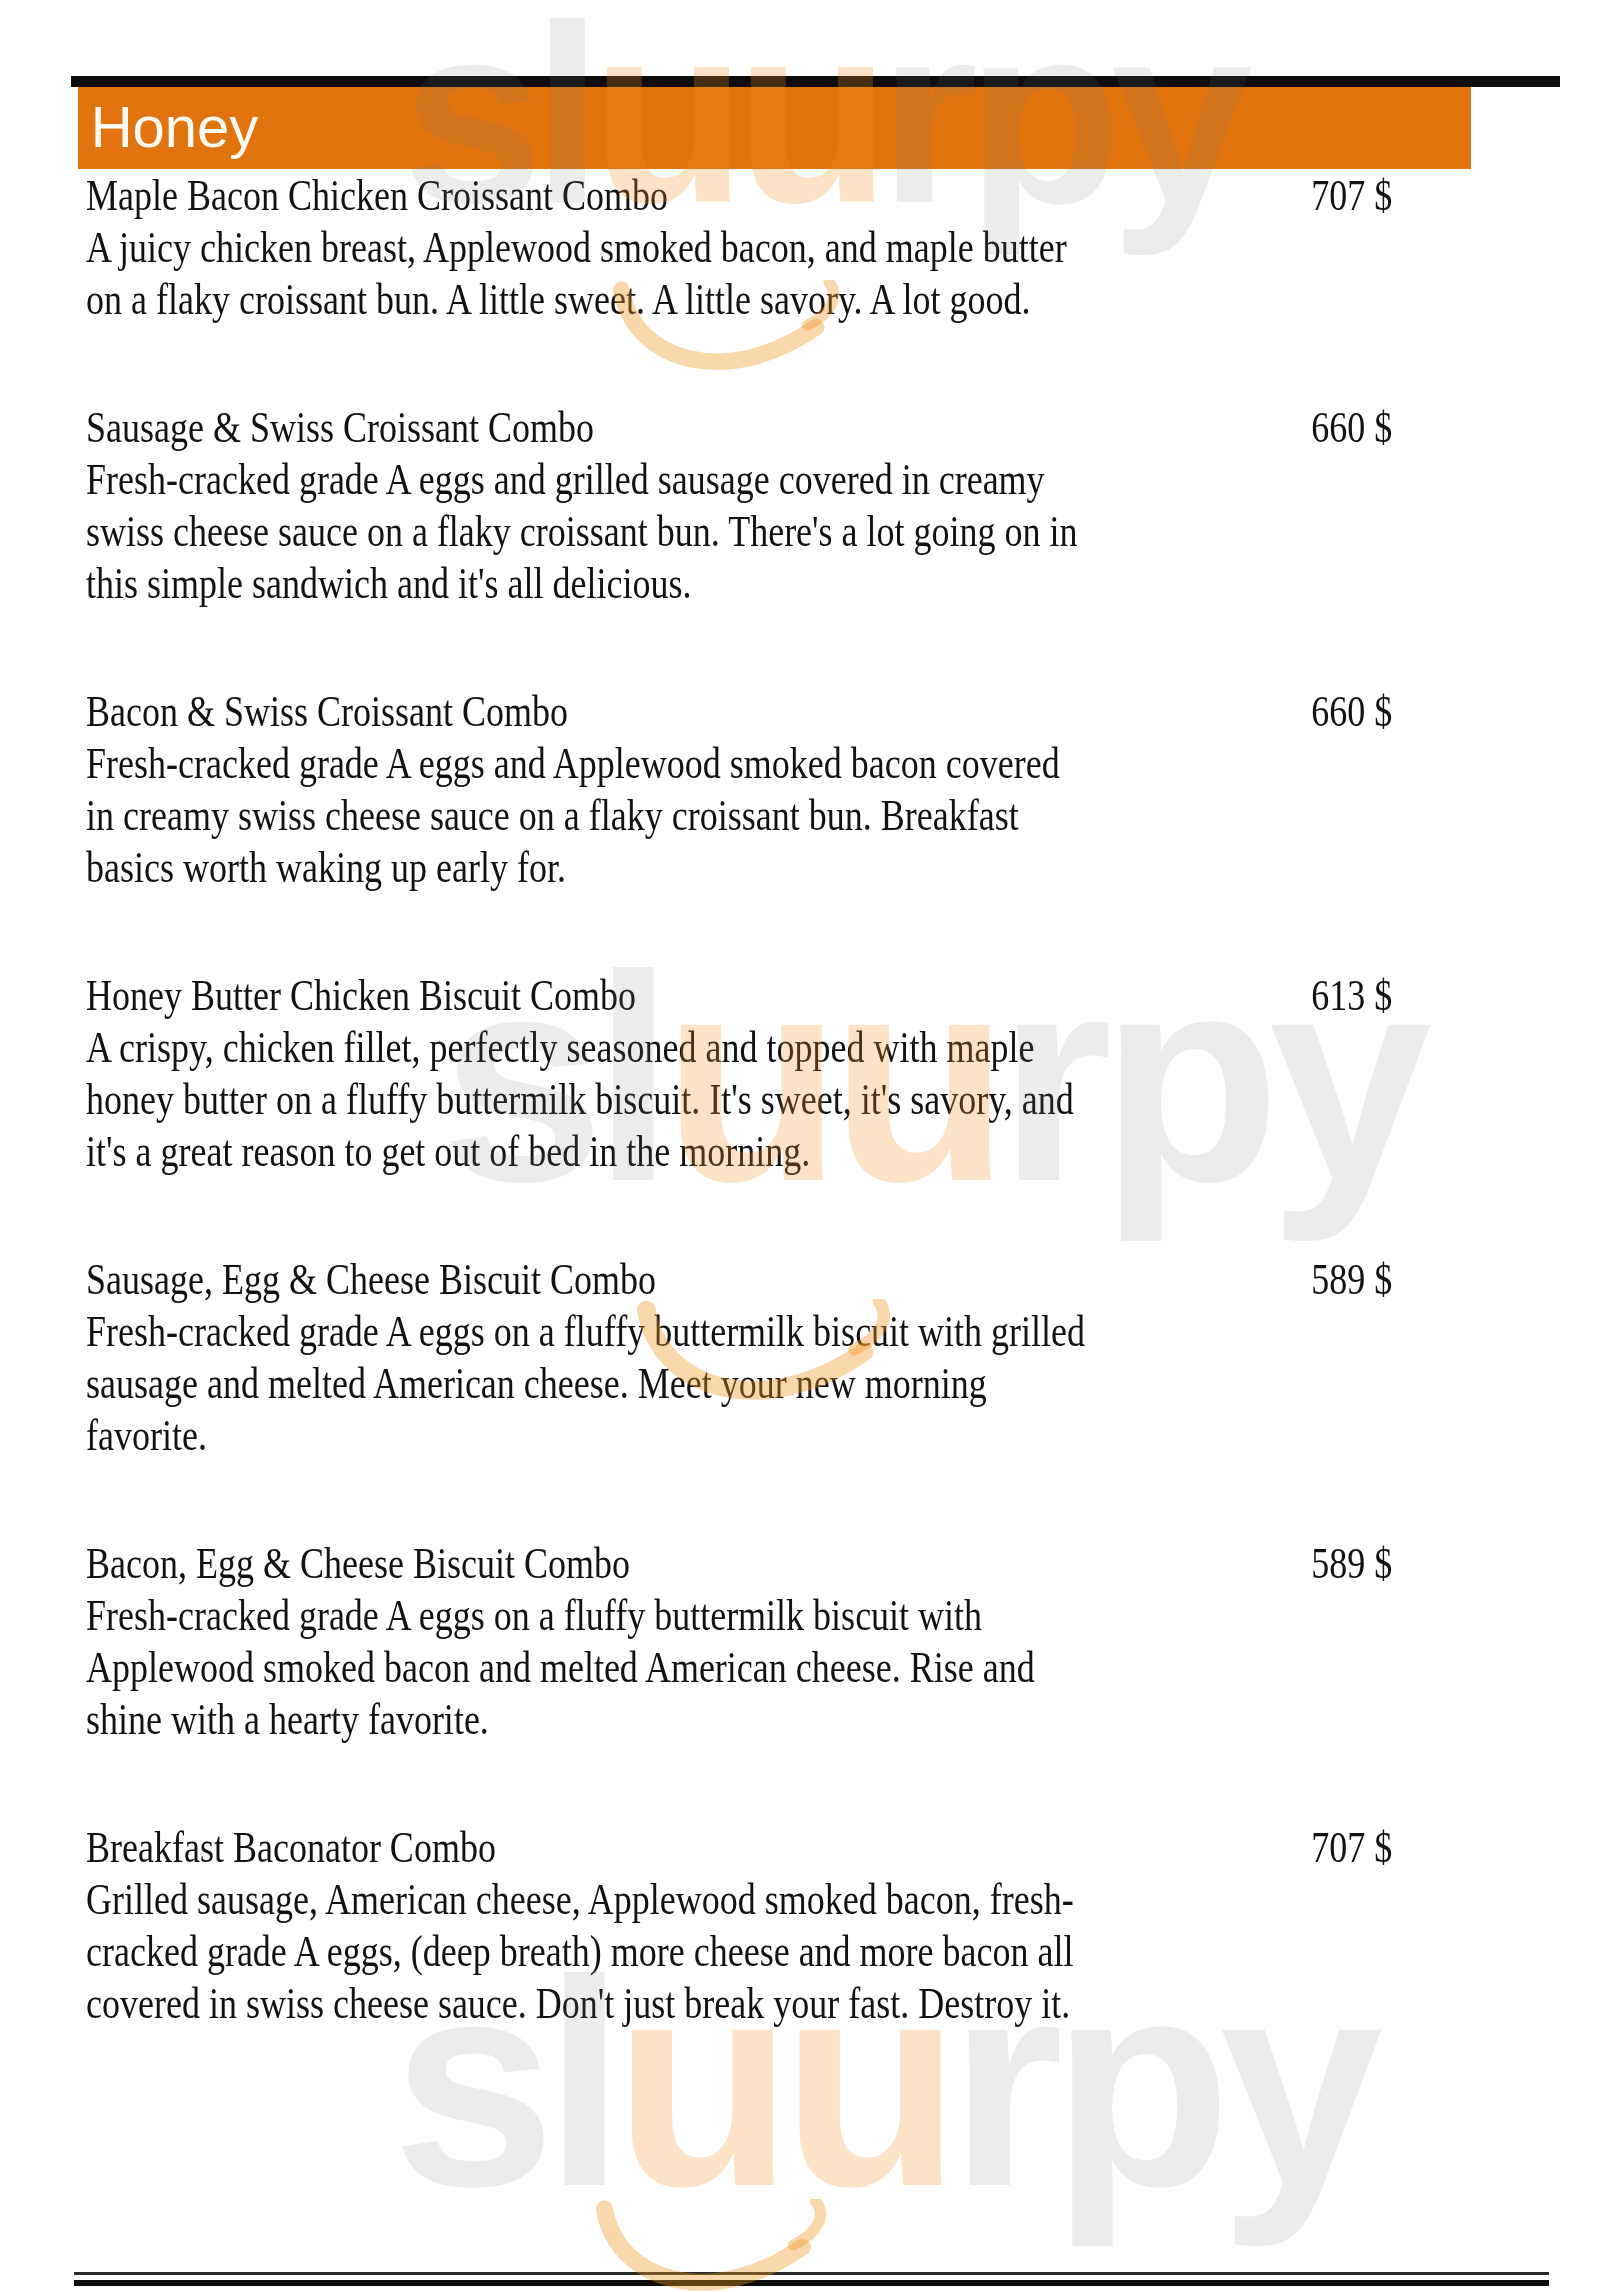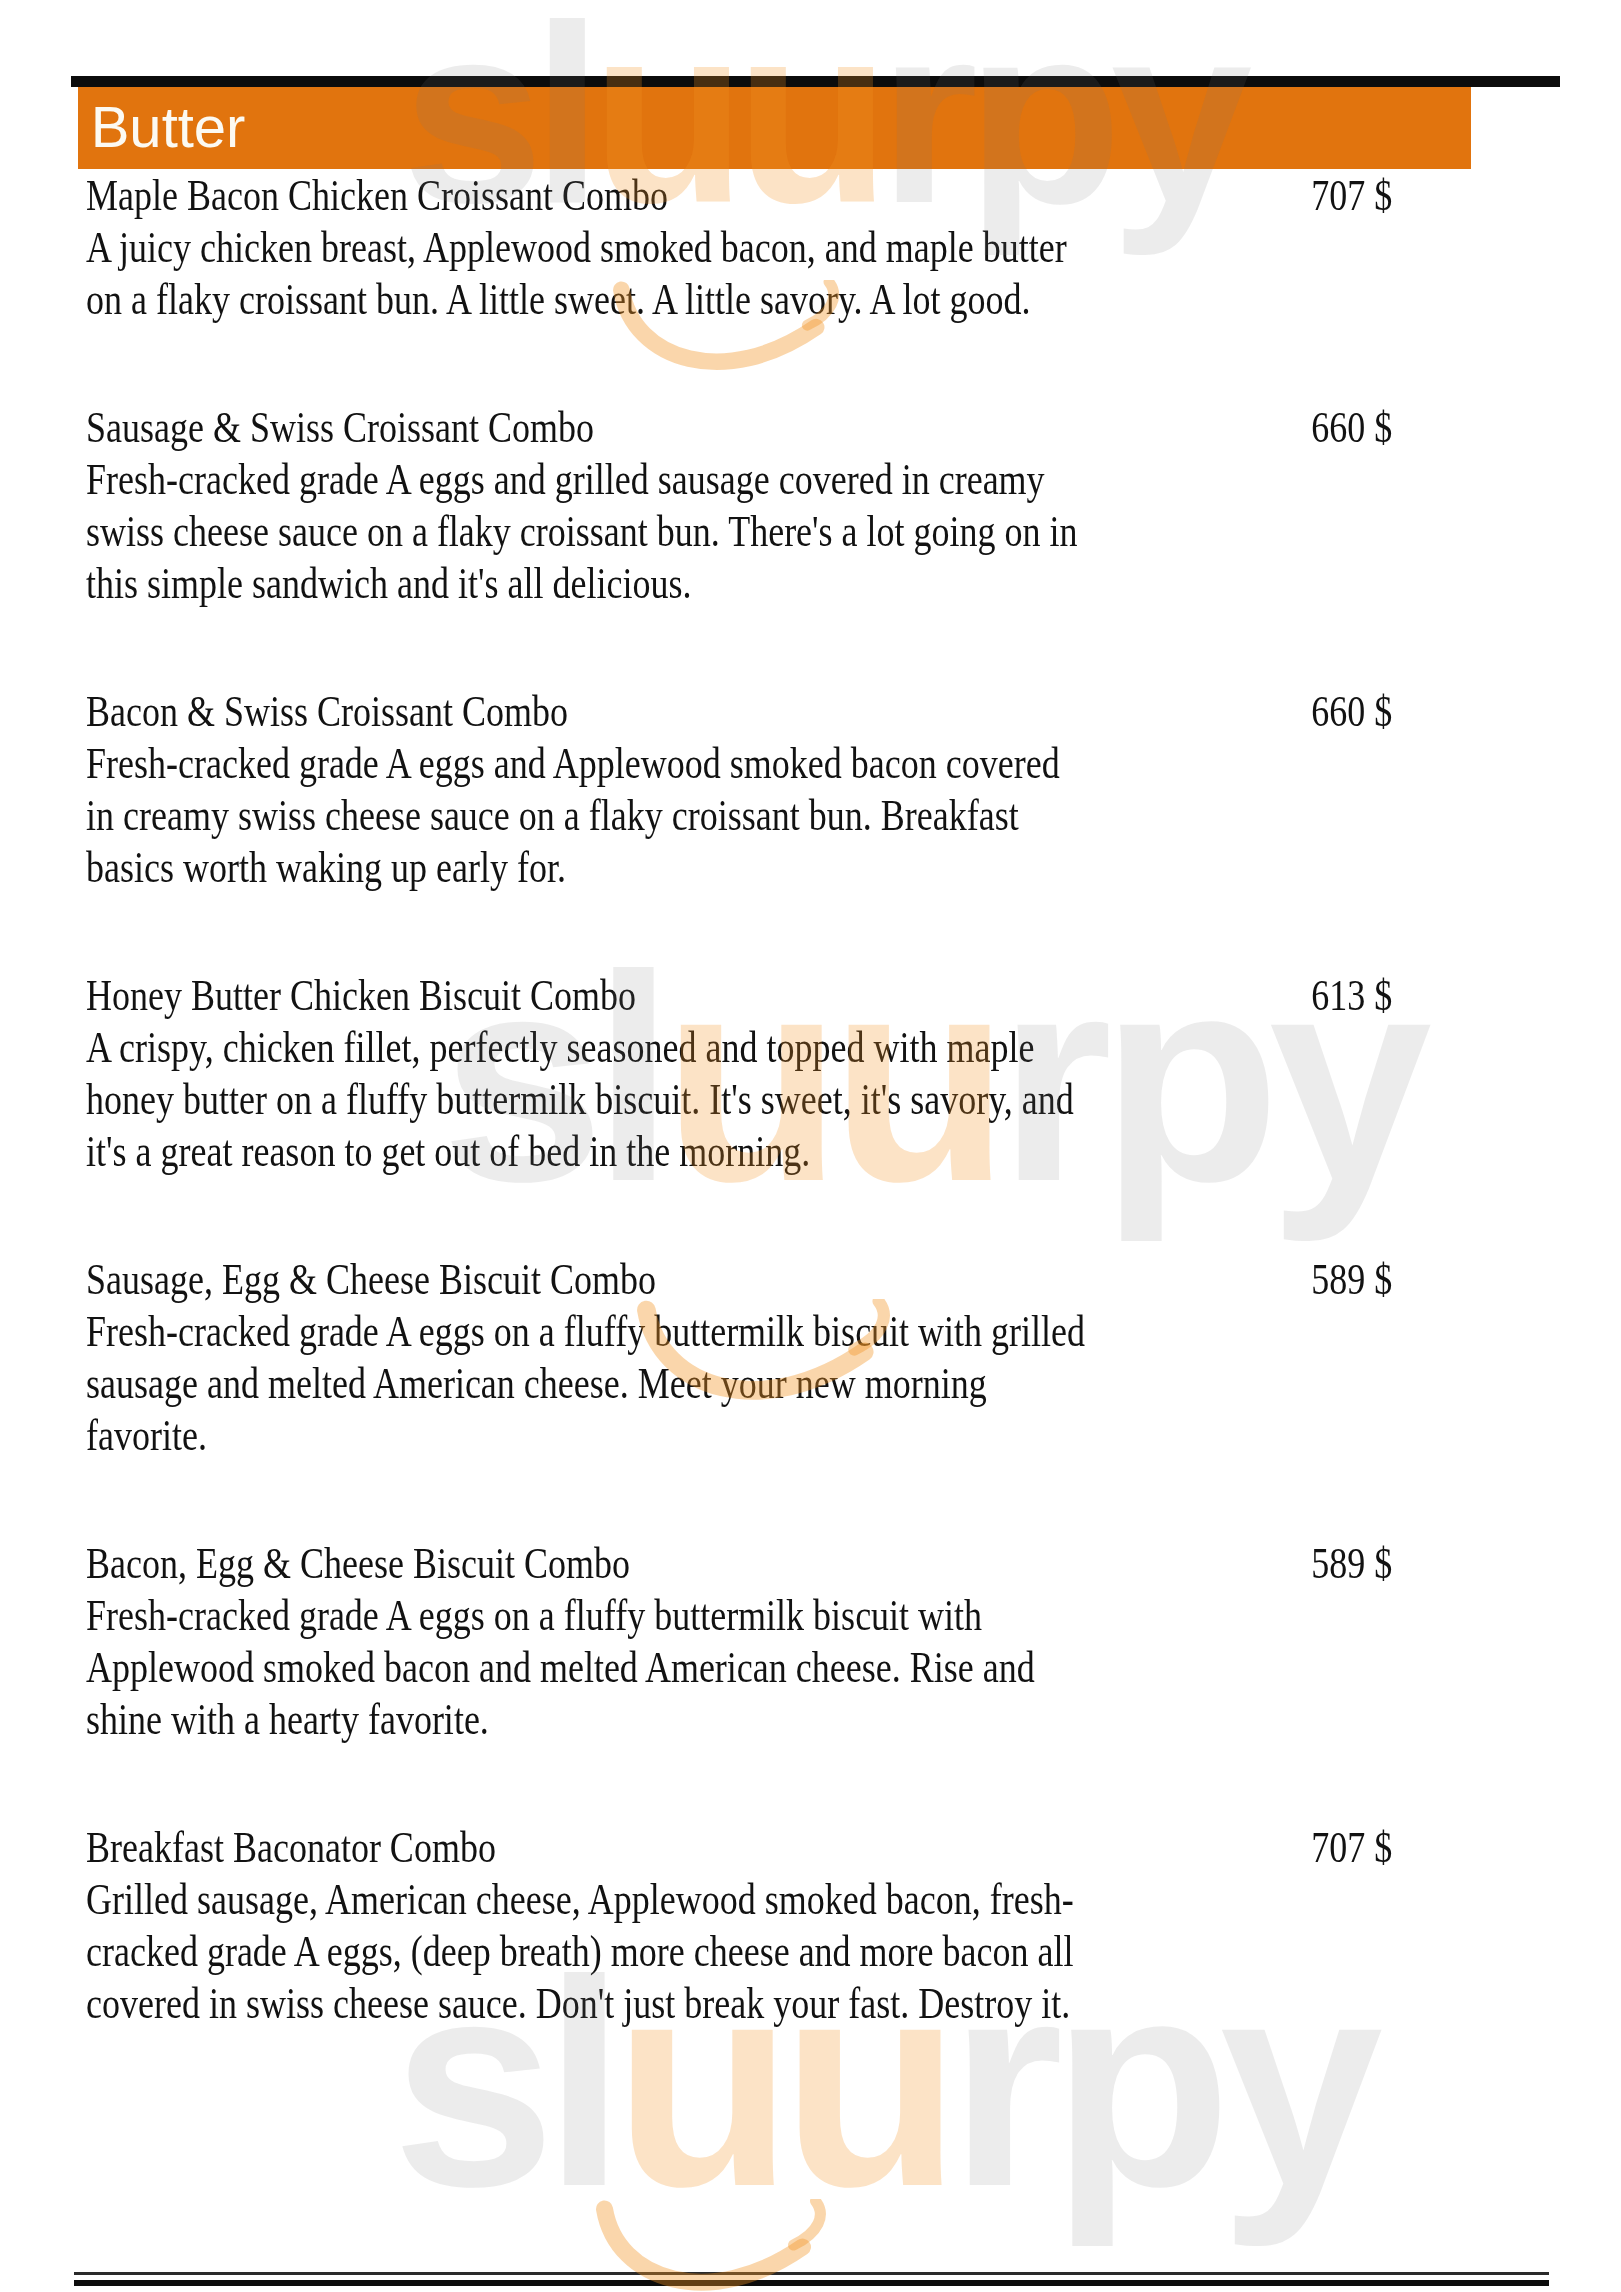--- a/index.html
+++ b/index.html
@@ -105,21 +105,21 @@
   <div class="wm" style="left:392px; top:1936px; font-size:294px;">
     <span class="wm-gray">sl</span><span class="wm-peach">uu</span><span class="wm-gray">rpy</span>
     <svg class="wm-smile" style="left:157px; top:263px;" width="343" height="120" viewBox="0 0 260 120">
       <path d="M14,10 C26,82 120,112 212,48" fill="none" stroke="rgba(243,146,33,0.38)" stroke-width="17" stroke-linecap="round"></path>
       <path d="M203,46 C228,34 236,16 225,2" fill="none" stroke="rgba(243,146,33,0.38)" stroke-width="11" stroke-linecap="round"></path>
     </svg>
   </div>
 
   <div class="top-bar"></div>
   <div class="section-header" style="background-color: rgb(225, 116, 14);">
-    <div class="section-title">Butter</div>
+    <div class="section-title">Honey</div>
   </div>
 
   <div class="menu-list">
 
     <div class="menu-item">
       <div class="item-text">
         <div class="item-name">Maple Bacon Chicken Croissant Combo</div>
         <div class="item-desc">A juicy chicken breast, Applewood smoked bacon, and maple butter
 on a flaky croissant bun. A little sweet. A little savory. A lot good.</div>
       </div>

